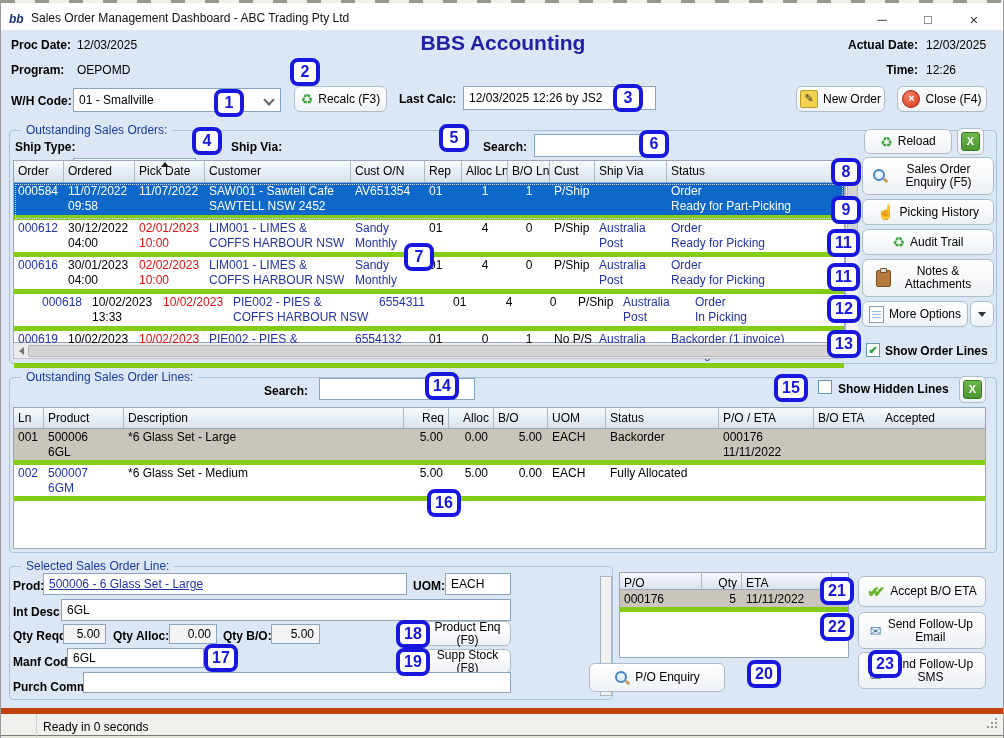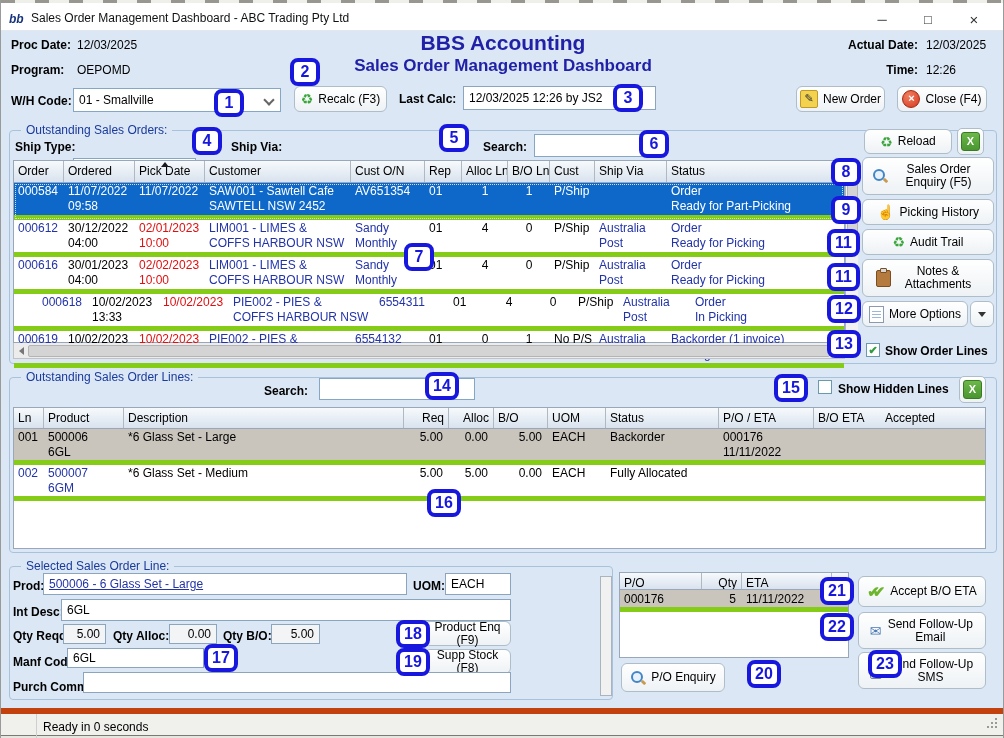--- a/index.html
+++ b/index.html
@@ -95,21 +95,20 @@
   </div>
 
   <div class="abs mainbg"></div>
 
   <div class="abs lbl" style="left:10px;top:38px;">Proc Date:</div>
   <div class="abs val" style="left:76px;top:38px;">12/03/2025</div>
   <div class="abs lbl" style="left:10px;top:63px;">Program:</div>
   <div class="abs val" style="left:76px;top:63px;">OEPOMD</div>
 
   <div class="abs apptitle">BBS Accounting</div>
-  <div class="abs appsub">Sales Order Management Dashboard</div>
 
   <div class="abs lbl" style="left:790px;top:38px;width:127px;text-align:right;">Actual Date:</div>
   <div class="abs val" style="left:925px;top:38px;">12/03/2025</div>
   <div class="abs lbl" style="left:790px;top:63px;width:127px;text-align:right;">Time:</div>
   <div class="abs val" style="left:925px;top:63px;">12:26</div>
 
   <div class="abs lbl" style="left:10px;top:94px;">W/H Code:</div>
   <div class="abs combo" style="left:72px;top:88px;width:208px;height:24px;">
     <span>01 - Smallville</span>
     <span class="carr"></span>
@@ -465,21 +464,21 @@
     <div class="hc" style="border-right:none;"></div>
   </div>
   <div class="abs tbody" style="left:618px;top:590px;width:230px;height:68px;">
     <div class="trow pgrid sel-gray" style="height:17px;">
       <div class="bc" style="line-height:16px;">000176</div>
       <div class="bc r" style="line-height:16px;">5</div>
       <div class="bc" style="line-height:16px;">11/11/2022</div>
       <div class="bc"></div>
     </div>
   </div>
-  <div class="abs btn" style="left:588px;top:663px;width:104px;height:29px;margin-left:32px;">
+  <div class="abs btn" style="left:588px;top:663px;width:136px;height:29px;">
     <span class="mag"></span>
     <span>P/O Enquiry</span>
   </div>
 
   <div class="abs btn" style="left:857px;top:576px;width:128px;height:31px;">
     <span class="ic-dblcheck">✔✔</span>
     <span>Accept B/O ETA</span>
   </div>
   <div class="abs btn" style="left:857px;top:612px;width:128px;height:37px;">
     <span class="ic-env">✉</span>

